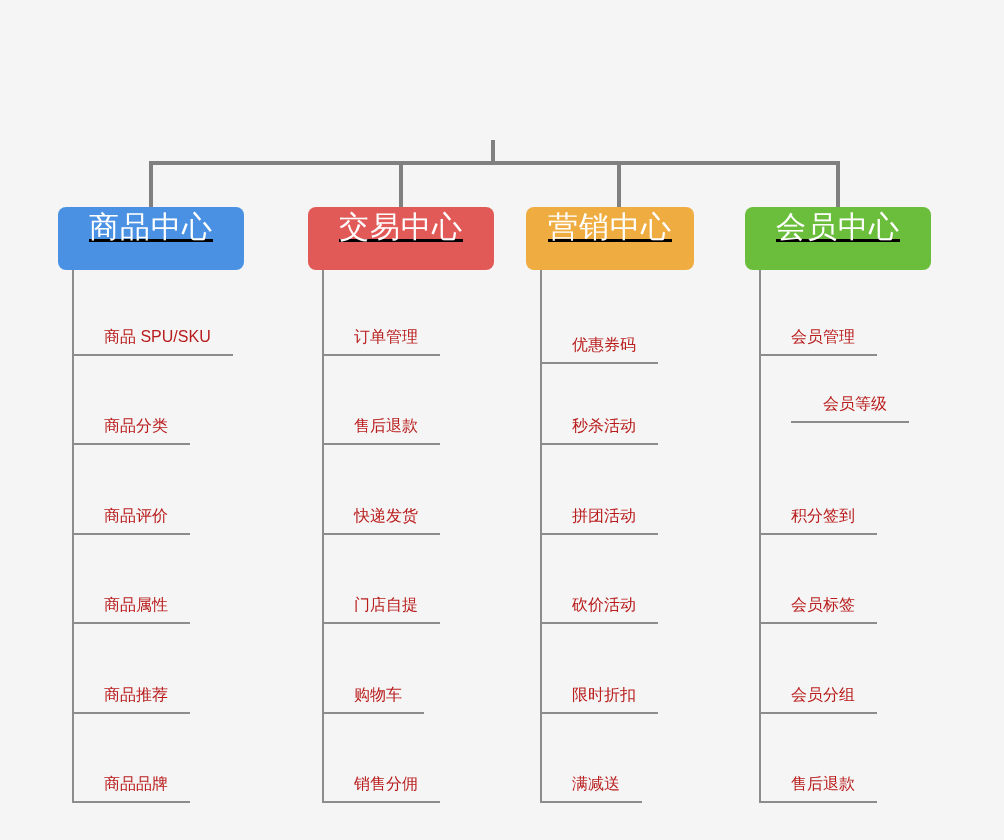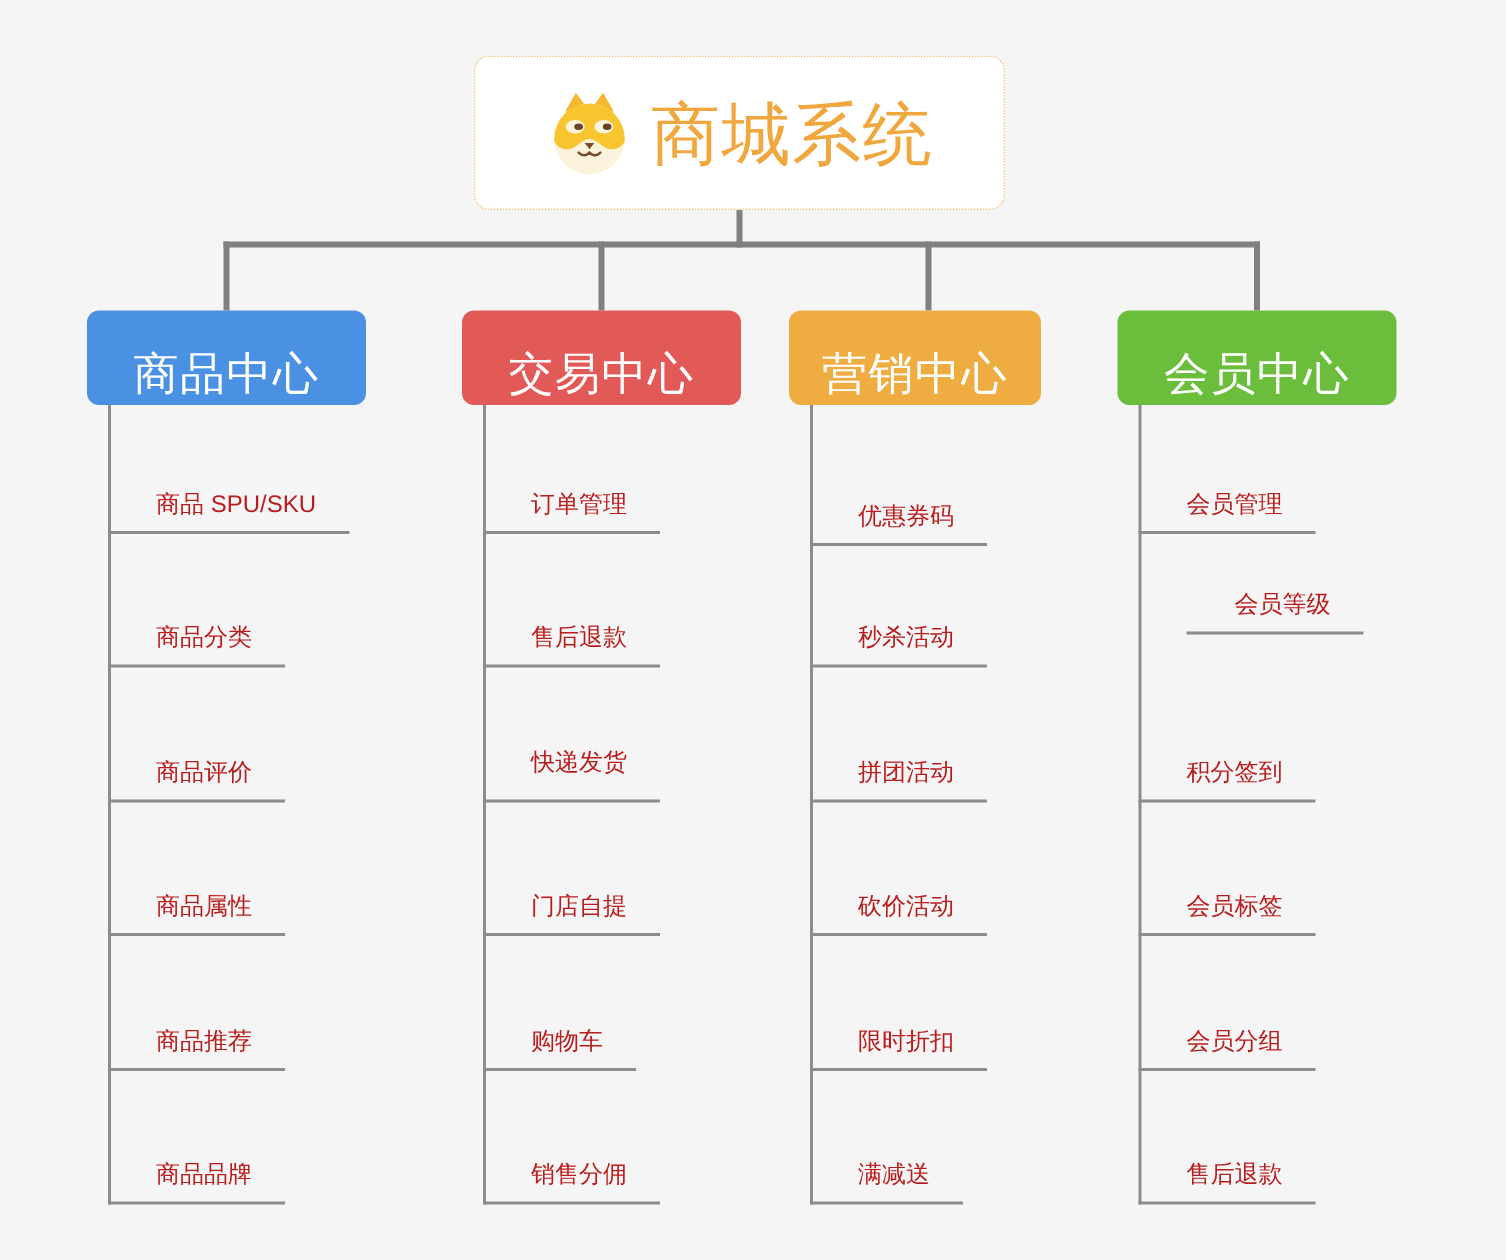--- a/index.html
+++ b/index.html
@@ -13,54 +13,37 @@
     display:flex;align-items:center;justify-content:center;gap:12px;
     box-sizing:border-box;
   }
   .root-title{
     font-size:46px;letter-spacing:1px;font-weight:400;color:#F0A73D;line-height:1;
   }
   .dog-icon{display:flex;align-items:center;}
   .cline{position:absolute;background:#808080;}
   .branch-box{
     position:absolute;top:207px;width:186px;height:63px;border-radius:8px;
-    display:flex;align-items:flex-end;justify-content:center;
+    display:flex;align-items:flex-start;justify-content:center;text-decoration:underline;
   }
   .branch-label{font-size:30px;color:#FFFFFF;font-weight:400;letter-spacing:1px;}
   .spine{position:absolute;width:2px;background:#8C8C8C;}
   .leaf{
     position:absolute;height:42px;box-sizing:border-box;
     border-bottom:2px solid #8C8C8C;
     padding:0 22px 8px 32px;
     display:flex;align-items:flex-end;white-space:nowrap;
   }
   .leaf span{font-size:16px;color:#b91c1c;line-height:1.15;}
 </style>
 </head>
 <body>
 
 <div class="canvas">
 
-  <div class="root-node" style="border-color: rgb(242, 193, 121);">
-    <span class="dog-icon">
-      <svg viewBox="0 0 64 64" width="58" height="58" aria-hidden="true">
-        <polygon points="14,16 22,2 30,13" fill="#F5B82E"></polygon>
-        <polygon points="50,16 42,2 34,13" fill="#F5B82E"></polygon>
-        <circle cx="32" cy="36" r="26" fill="#FCF3DC"></circle>
-        <path d="M6 36 a26 26 0 0 1 52 0 c0 6 -9 10 -15 6 c-4 -2.5 -7 -6 -11 -6 c-4 0 -7 3.5 -11 6 c-6 4 -15 0 -15 -6 z" fill="#F8C52F"></path>
-        <ellipse cx="21.5" cy="27" rx="7" ry="5" fill="#FCF3DC"></ellipse>
-        <ellipse cx="42.5" cy="27" rx="7" ry="5" fill="#FCF3DC"></ellipse>
-        <ellipse cx="24" cy="27" rx="3.2" ry="2.4" fill="#6B4226"></ellipse>
-        <ellipse cx="45" cy="27" rx="3.2" ry="2.4" fill="#6B4226"></ellipse>
-        <path d="M28.5 39 h7 l-3.5 4.5 z" fill="#7A4A2B"></path>
-        <path d="M24 46 q4 4 8 0 q4 4 8 0" stroke="#7A4A2B" stroke-width="1.8" fill="none" stroke-linecap="round"></path>
-      </svg>
-    </span>
-    <span class="root-title" style="color: rgb(240, 167, 61);">商城系统</span>
-  </div>
 
   <div class="cline" style="left: 491px; top: 140px; width: 4px; height: 25px; background: rgb(128, 128, 128);"></div>
   <div class="cline" style="left: 149px; top: 161px; width: 691px; height: 4px; background: rgb(128, 128, 128);"></div>
 
   <div id="branches">
       <div class="cline" style="left: 149px; top: 161px; width: 4px; height: 46px; background: rgb(128, 128, 128);"></div>
       <div class="branch-box" style="left: 58px; width: 186px; height: 63px; background: rgb(74, 145, 227);">
         <span class="branch-label">商品中心</span>
       </div>
       <div class="spine" style="left: 72px; top: 270px; height: 533px;"></div>
@@ -86,21 +69,21 @@
       <div class="branch-box" style="left: 308px; width: 186px; height: 63px; background: rgb(226, 90, 87);">
         <span class="branch-label">交易中心</span>
       </div>
       <div class="spine" style="left: 322px; top: 270px; height: 533px;"></div>
       <div class="leaf" style="left: 322px; top: 314px;">
         <span>订单管理</span>
       </div>
       <div class="leaf" style="left: 322px; top: 403px;">
         <span>售后退款</span>
       </div>
-      <div class="leaf" style="left: 322px; top: 493px; align-items: center;">
+      <div class="leaf" style="left: 322px; top: 493px;">
         <span>快递发货</span>
       </div>
       <div class="leaf" style="left: 322px; top: 582px;">
         <span>门店自提</span>
       </div>
       <div class="leaf" style="left: 322px; top: 672px;">
         <span>购物车</span>
       </div>
       <div class="leaf" style="left: 322px; top: 761px;">
         <span>销售分佣</span>

